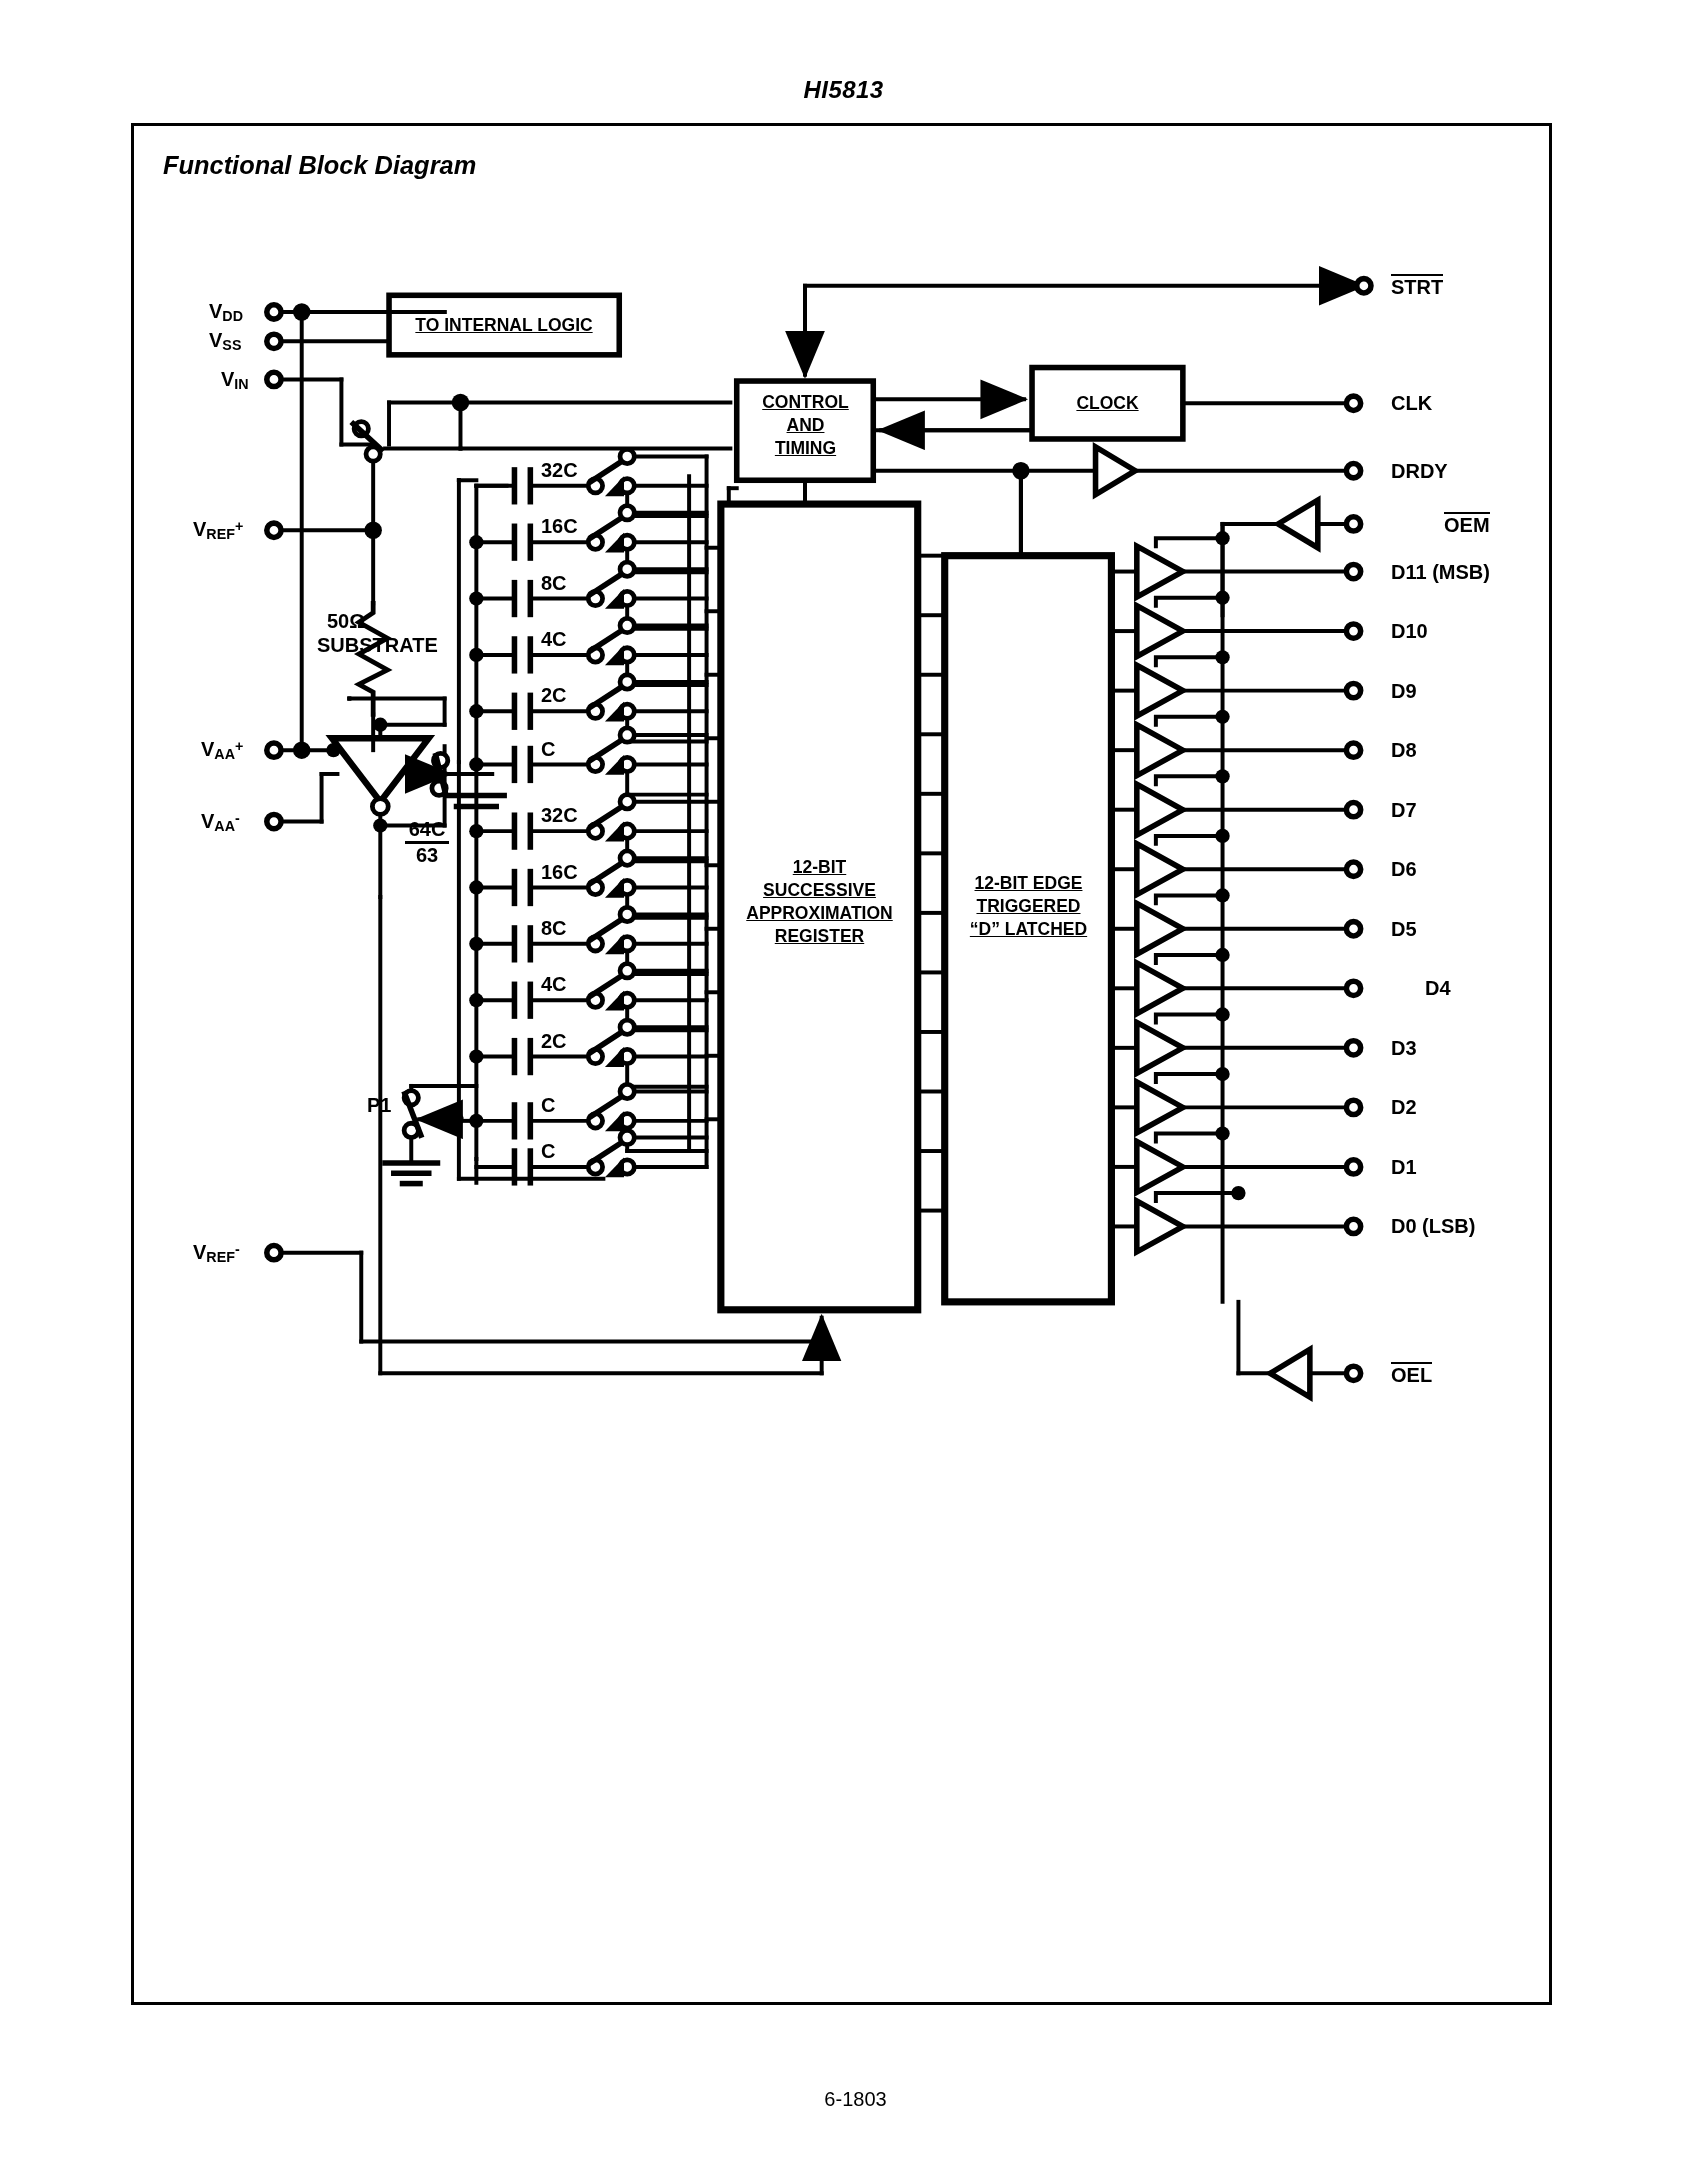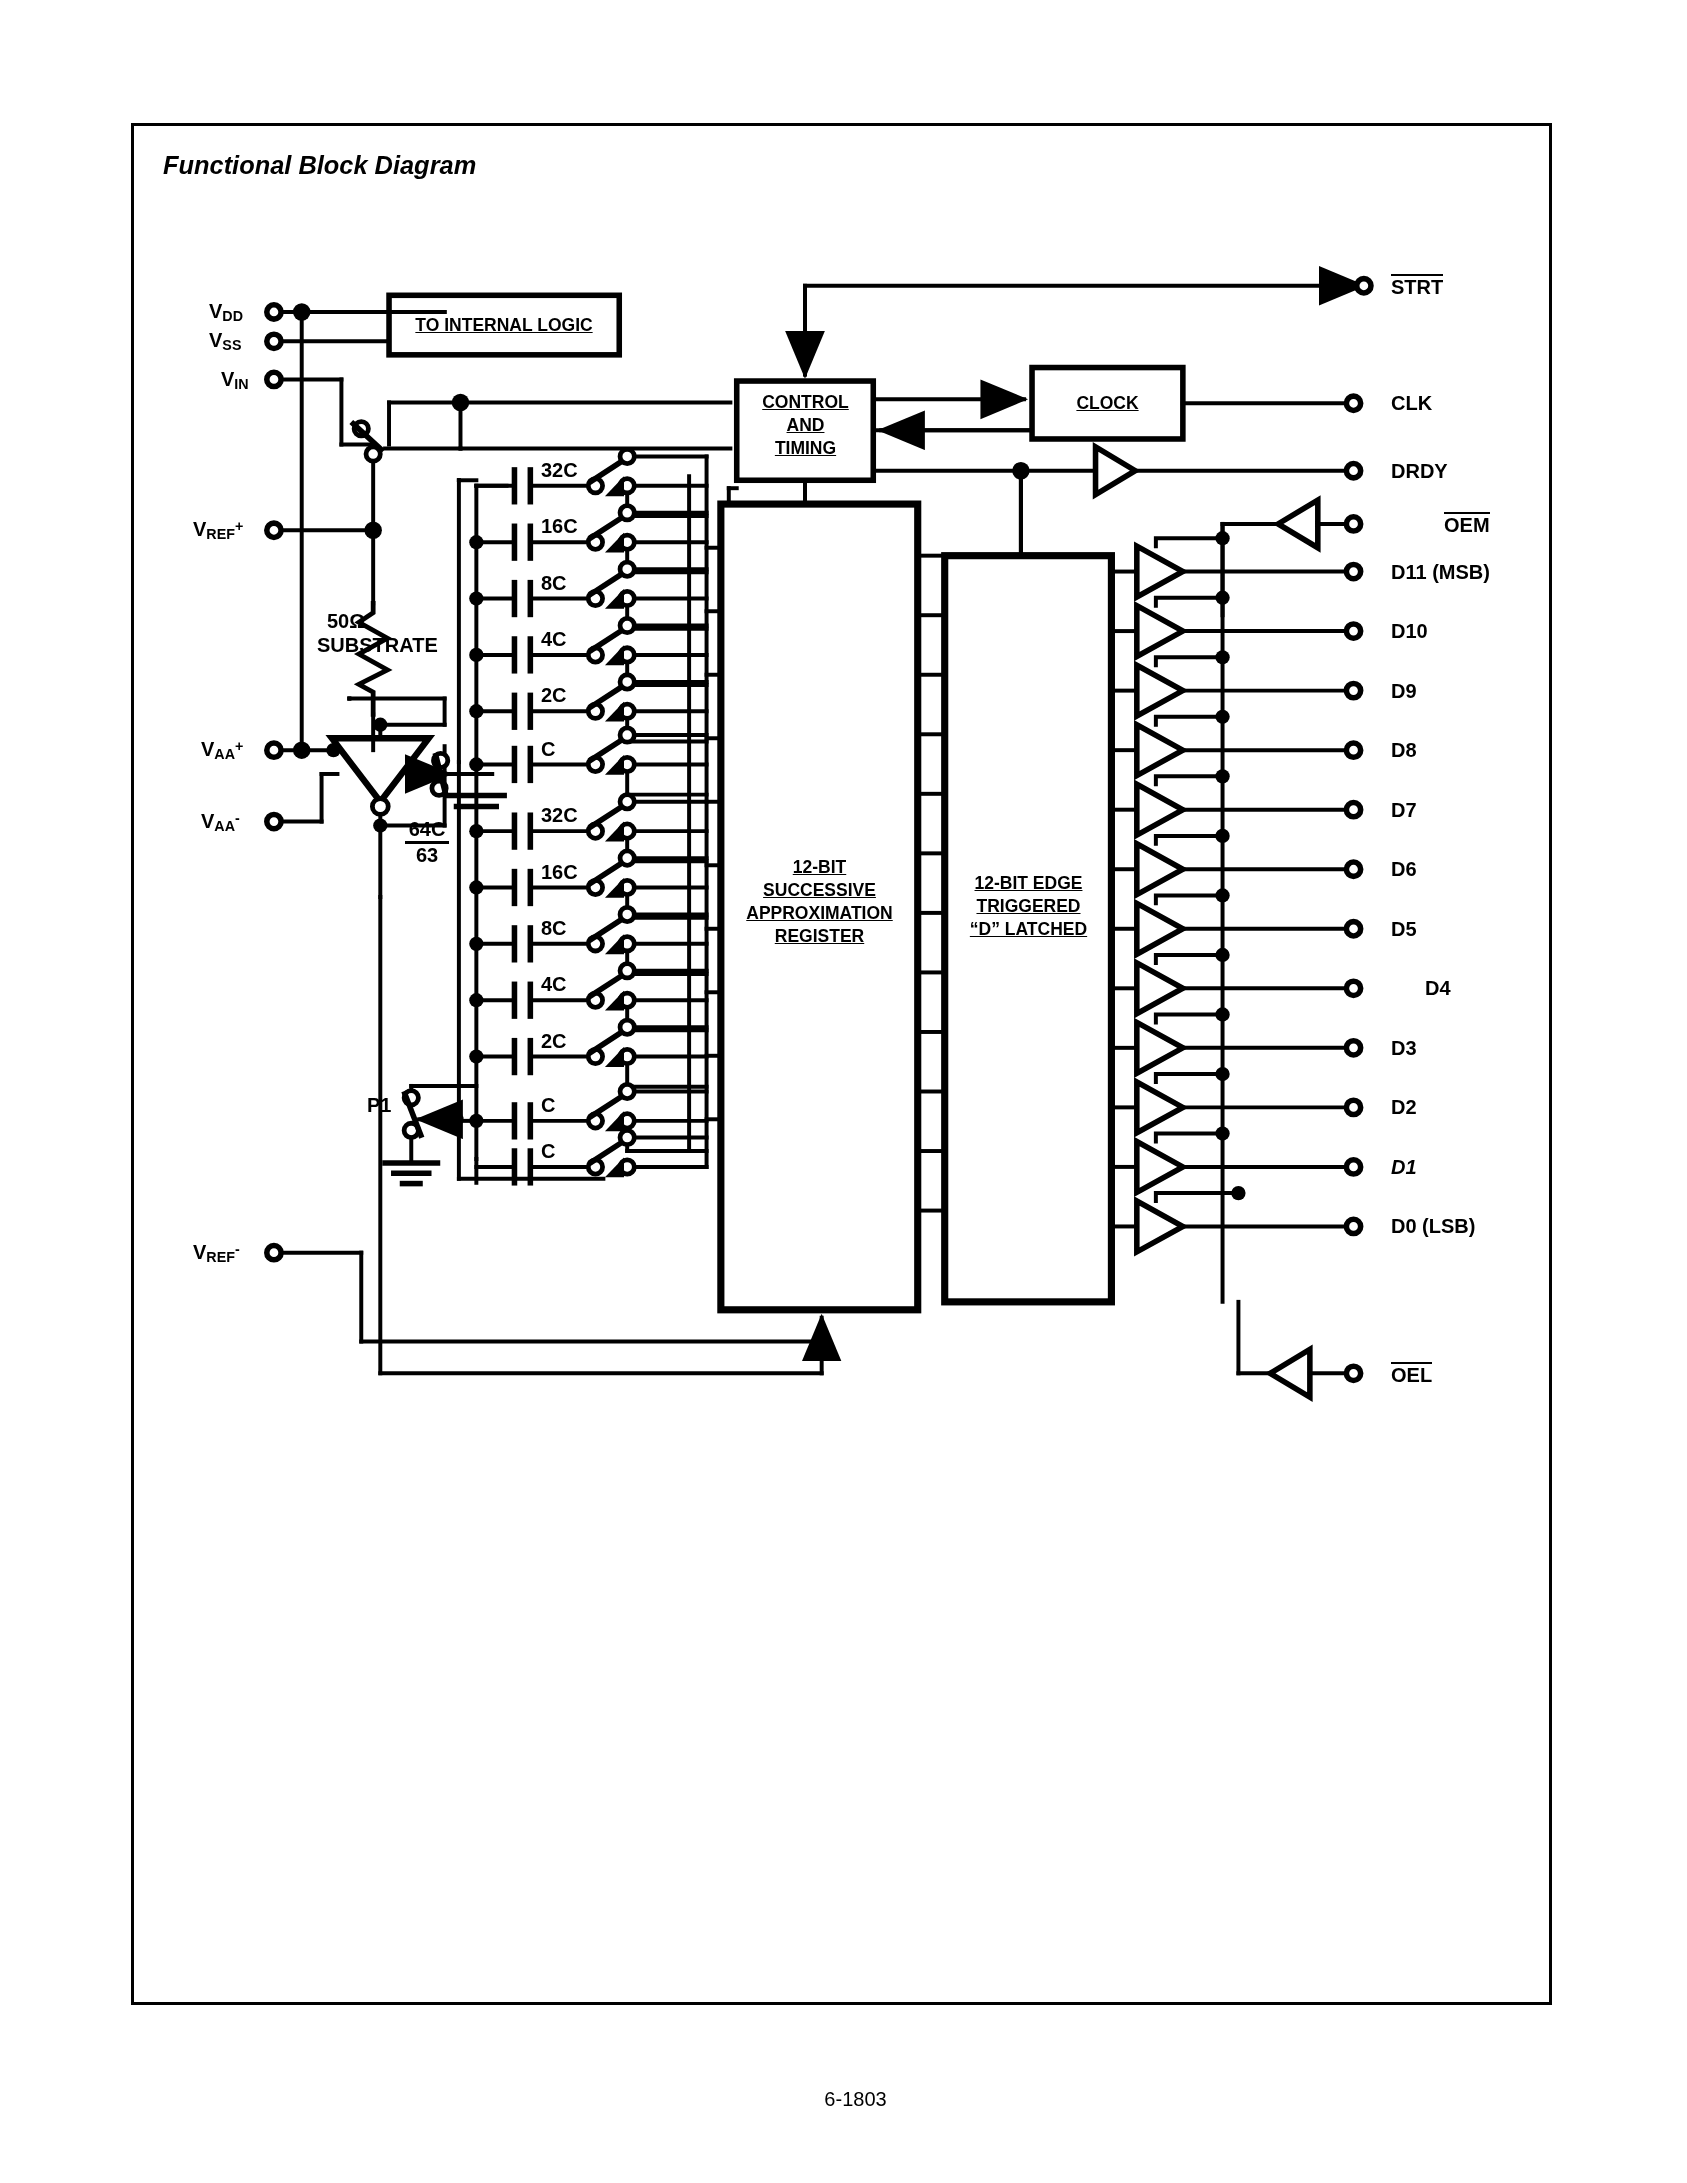--- a/index.html
+++ b/index.html
@@ -47,20 +47,21 @@
   .blk{position:absolute;font-size:17.5px;font-weight:bold;text-align:center;line-height:1.32;white-space:pre-line;text-decoration:underline;}
   .frac{position:absolute;font-size:20px;font-weight:bold;text-align:center;line-height:1.12;}
   .frac .num{border-bottom:3.2px solid #000;padding:0 3.2px 0.8px 3.2px;display:inline-block;}
   .cap-lbl{position:absolute;font-size:20px;font-weight:bold;}
 </style>
 </head>
 <body>
 
 <div class="page">
 
+  <div class="doc-title">HI5813</div>
 
   <div class="frame"></div>
   <div class="section-title">Functional Block Diagram</div>
 
   <svg class="diagram" viewBox="0 0 2125 2750">
     <defs>
       <marker id="arr" markerWidth="13" markerHeight="13" refX="11" refY="5" orient="auto">
         <path d="M0,0 L12,5 L0,10 z" fill="#000"></path>
       </marker>
       <marker id="arrL" markerWidth="13" markerHeight="13" refX="11" refY="5" orient="auto">
@@ -598,21 +599,21 @@
   <div class="lbl" style="left:1391px;top:561px;"><span>D11 (MSB)</span></div>
   <div class="lbl" style="left:1391px;top:620px;"><span>D10</span></div>
   <div class="lbl" style="left:1391px;top:680px;"><span>D9</span></div>
   <div class="lbl" style="left:1391px;top:739px;"><span>D8</span></div>
   <div class="lbl" style="left:1391px;top:799px;"><span>D7</span></div>
   <div class="lbl" style="left:1391px;top:858px;"><span>D6</span></div>
   <div class="lbl" style="left:1391px;top:918px;"><span>D5</span></div>
   <div class="lbl" style="left:1425px;top:977px;"><span>D4</span></div>
   <div class="lbl" style="left:1391px;top:1037px;"><span>D3</span></div>
   <div class="lbl" style="left:1391px;top:1096px;"><span>D2</span></div>
-  <div class="lbl" style="left:1391px;top:1156px;font-style:italic;"><span>D1</span></div>
+  <div class="lbl" style="left:1391px;top:1156px;"><span>D1</span></div>
   <div class="lbl" style="left:1391px;top:1215px;"><span>D0 (LSB)</span></div>
   <div class="lbl" style="left:1391px;top:1362px;"><span class="ovl">OEL</span></div>
 
   <div class="blk" style="left:397px;top:314px;width:214px;">TO INTERNAL LOGIC</div>
   <div class="blk" style="left:737px;top:391px;width:137px;">CONTROL
 AND
 TIMING</div>
   <div class="blk" style="left:1032px;top:392px;width:151px;">CLOCK</div>
   <div class="blk" style="left:721px;top:856px;width:197px;">12-BIT
 SUCCESSIVE

